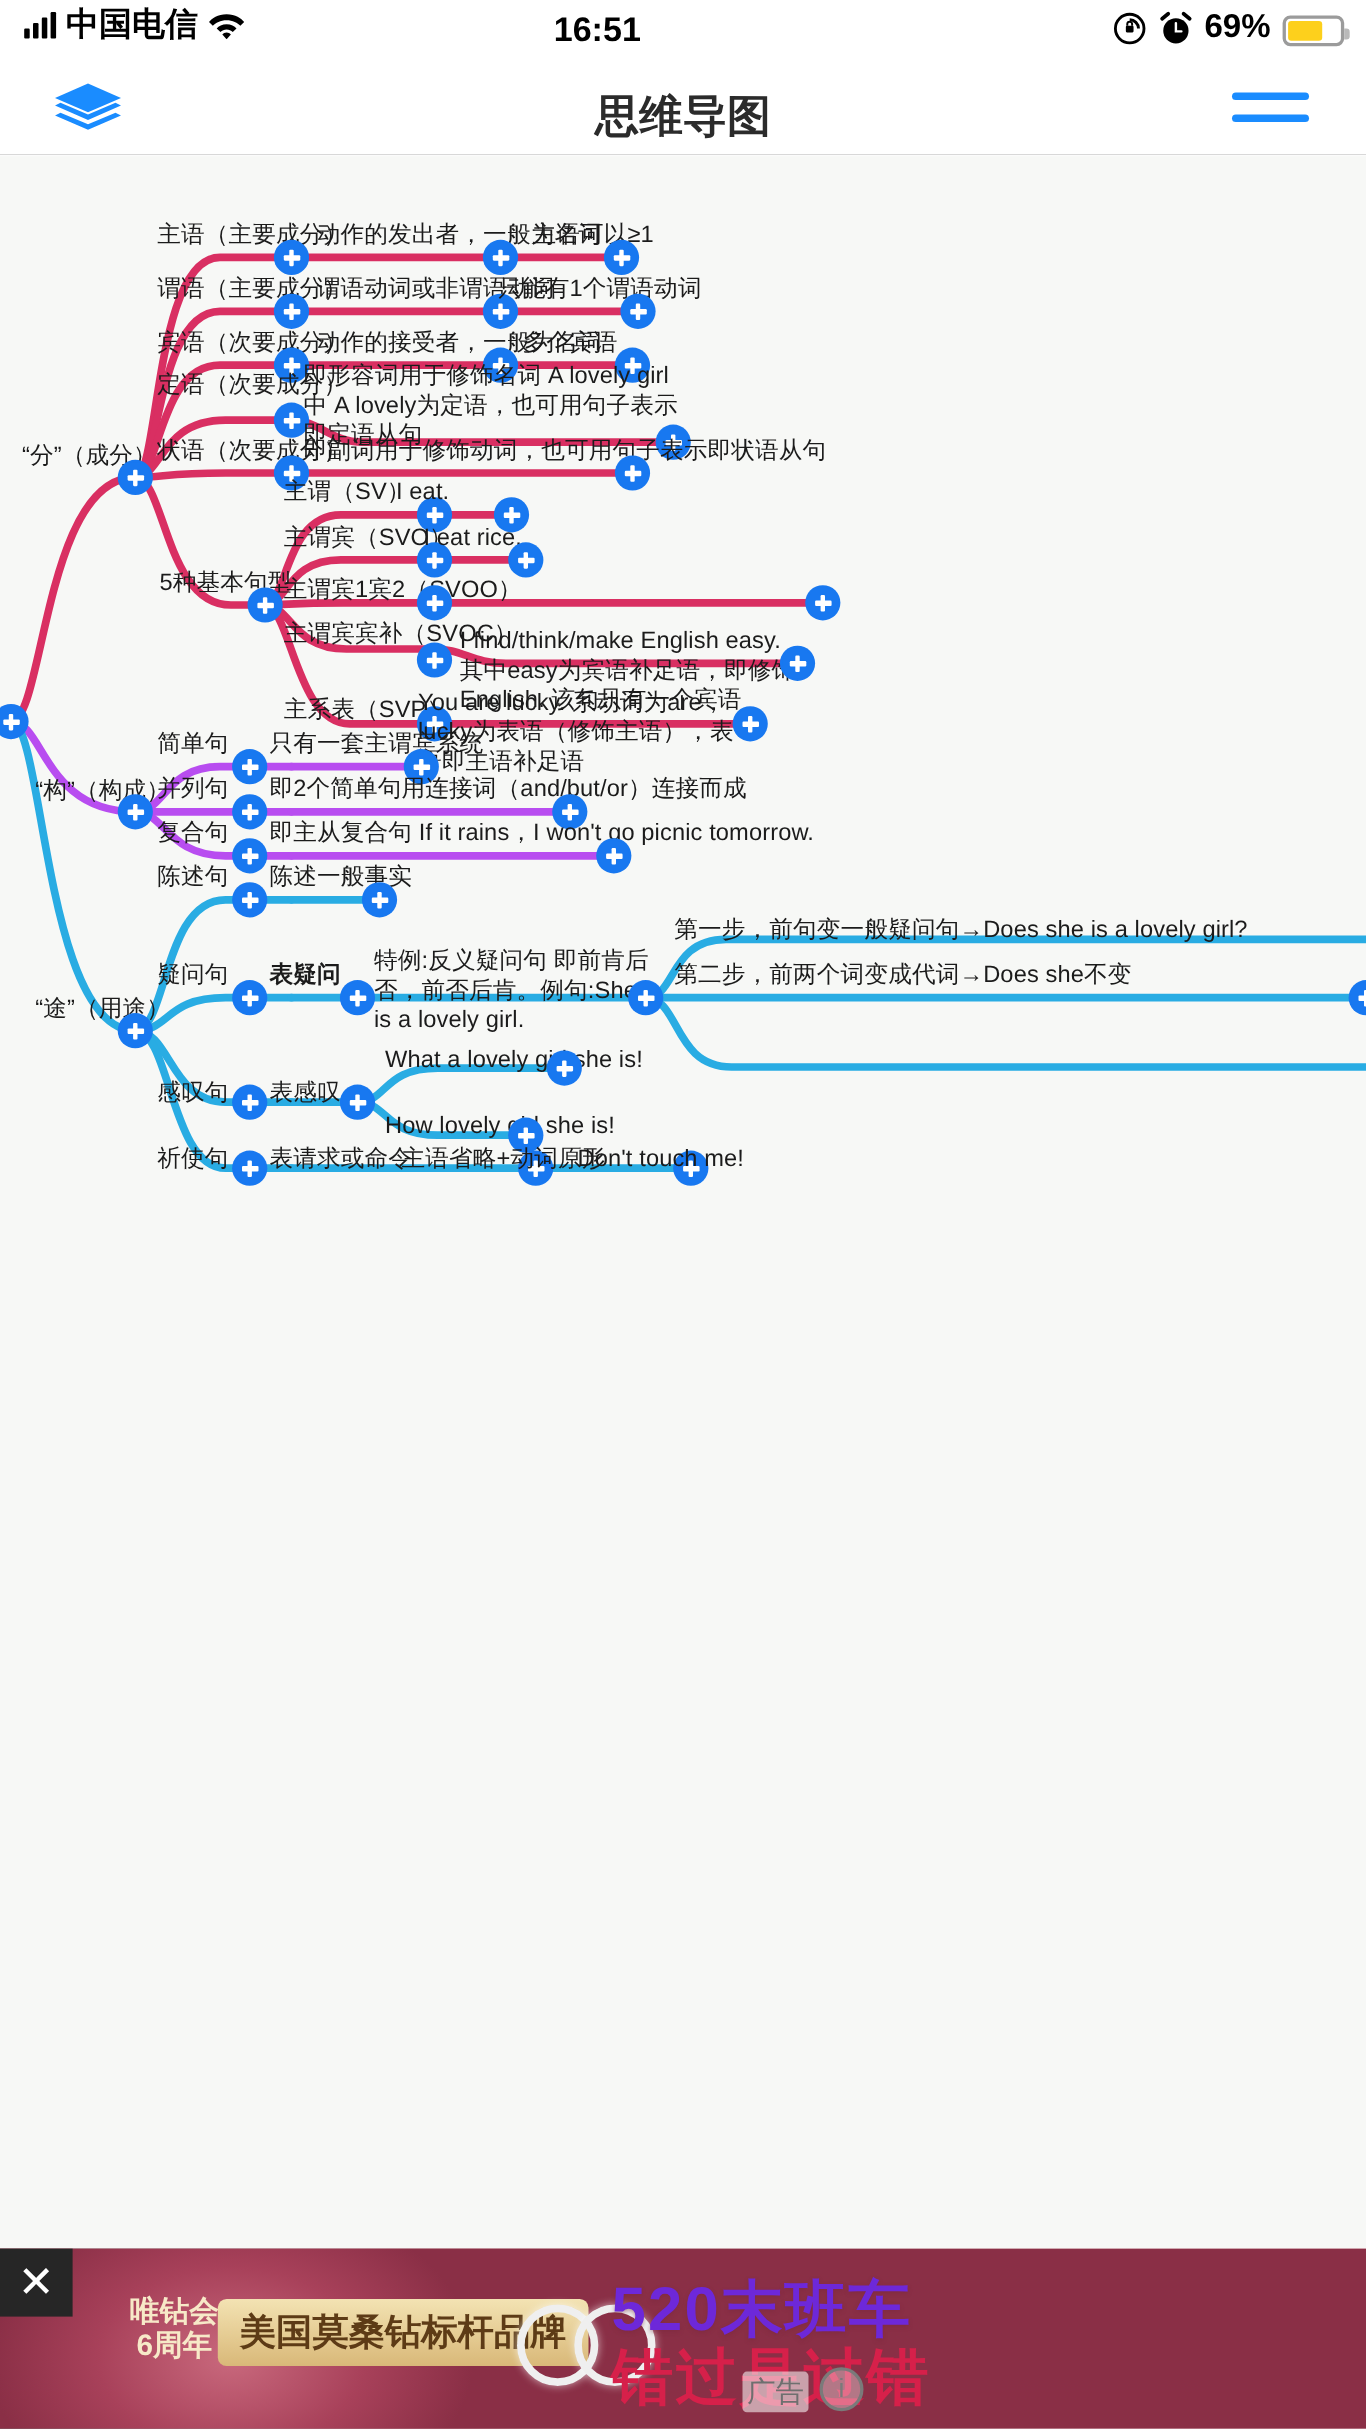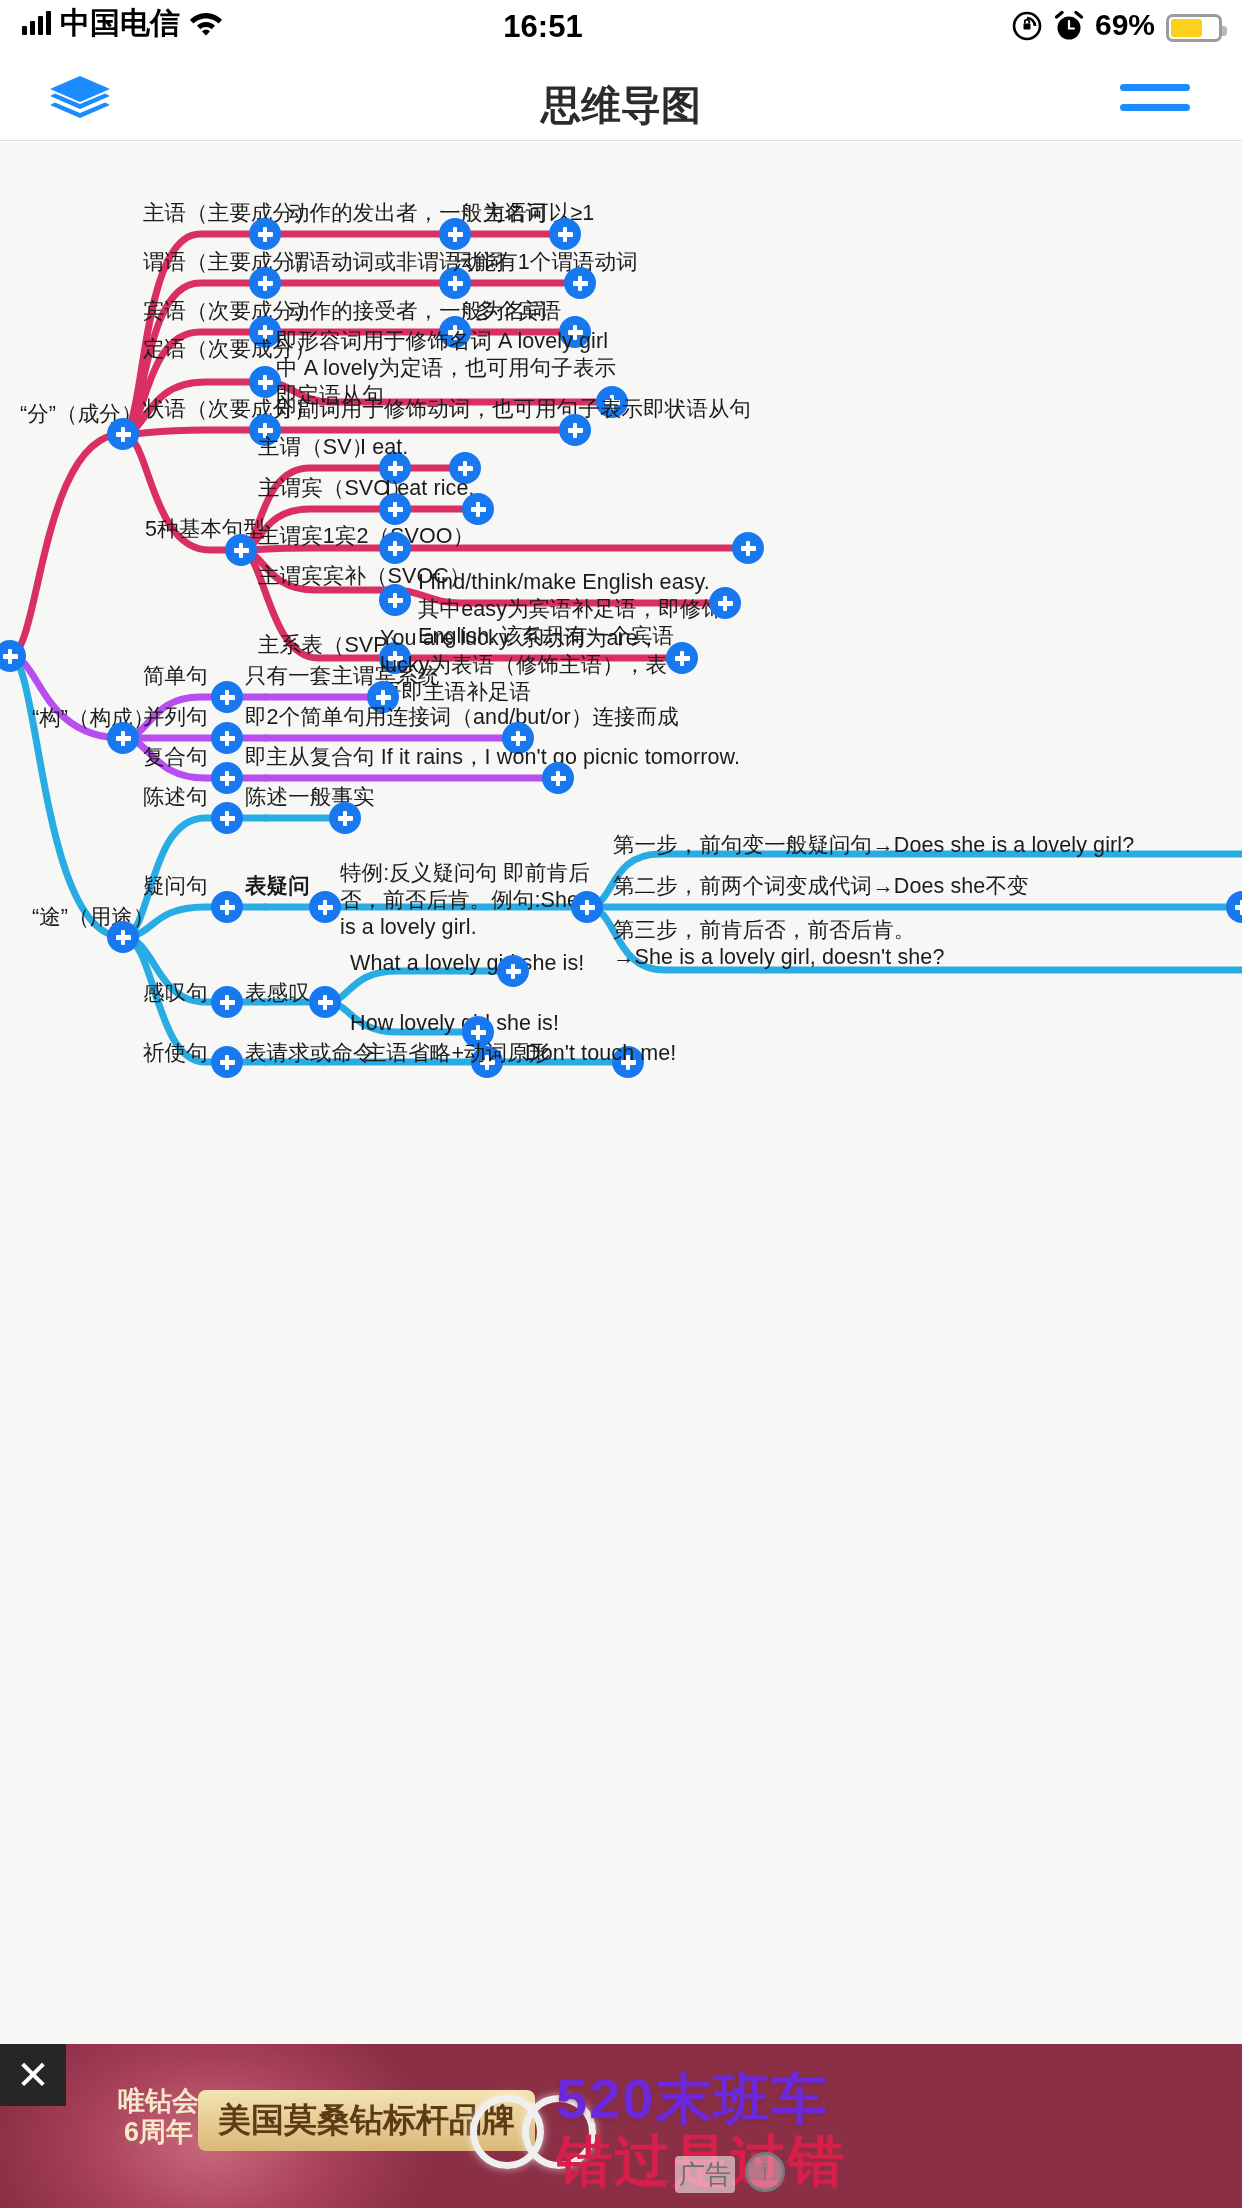--- a/index.html
+++ b/index.html
@@ -337,21 +337,20 @@
   <div class="node-label" style="left:143px; top:731px;">疑问句</div>
   <div class="plus" style="left:213px; top:751px;"></div>
   <div class="node-label" style="left:245px; top:731px;font-weight:bold;">表疑问</div>
   <div class="plus" style="left:311px; top:751px;"></div>
   <div class="node-label wrap" style="left:340px; top:718px; width:250px;">特例:反义疑问句 即前肯后否，前否后肯。例句:She is a lovely girl.</div>
   <div class="plus" style="left:573px; top:751px;"></div>
 
   <div class="node-label" style="left:613px; top:690px;">第一步，前句变一般疑问句→Does she is a lovely girl?</div>
   <div class="node-label" style="left:613px; top:731px;">第二步，前两个词变成代词→Does she不变</div>
   <div class="plus" style="left:1228px; top:751px;"></div>
-  <div class="node-label wrap" style="left:613px; top:775px; width:350px;">第三步，前肯后否，前否后肯。→She is a lovely girl, doesn't she?</div>
 
   <div class="node-label" style="left:143px; top:838px;">感叹句</div>
   <div class="plus" style="left:213px; top:846px;"></div>
   <div class="node-label" style="left:245px; top:838px;">表感叹</div>
   <div class="plus" style="left:311px; top:846px;"></div>
   <div class="node-label" style="left:350px; top:808px;">What a lovely girl she is!</div>
   <div class="plus" style="left:499px; top:815px;"></div>
   <div class="node-label" style="left:350px; top:868px;">How lovely girl she is!</div>
   <div class="plus" style="left:464px; top:876px;"></div>
 

